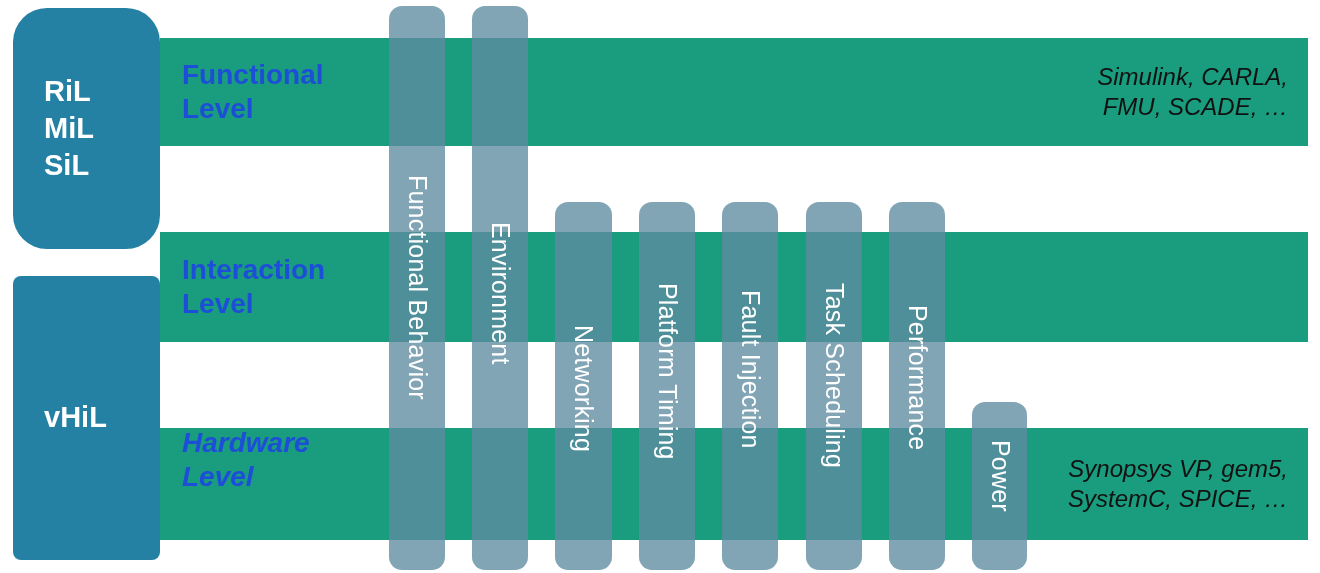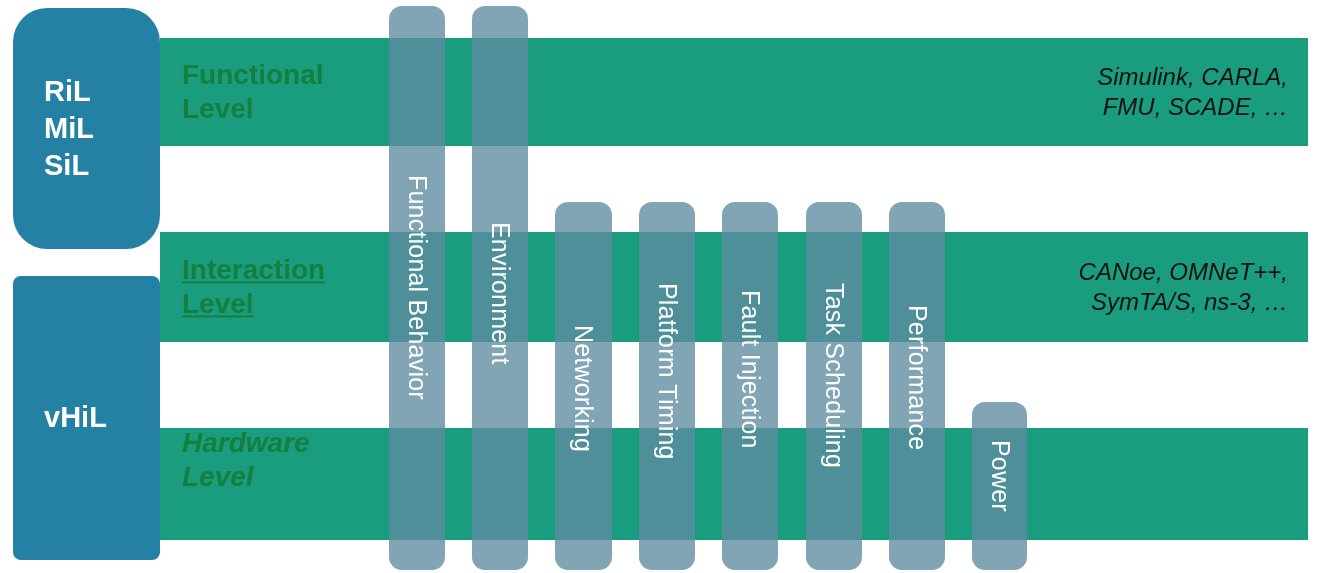--- a/index.html
+++ b/index.html
@@ -38,21 +38,21 @@
     position:absolute;
     background:#199d7e;
     z-index:3;
     box-sizing:border-box;
   }
   .level-title{
     position:absolute;
     left:22px;
     top:50%;
     transform:translateY(-50%);
-    color:#15803d;
+    color:#1d4ed8;
     font-weight:bold;
     font-size:28px;
     line-height:1.2;
     white-space:pre-line;
     z-index:6;
   }
   .level-tools{
     position:absolute;
     right:26px;
     top:50%;
@@ -121,27 +121,27 @@
 
   <div class="aspect-col" style="left:889px; top:202px; width:56px; height:368px;"></div>
 
   <div class="aspect-col" style="left:972px; top:402px; width:55px; height:168px;"></div>
 
   <div class="level-title" style="left:182px; top:92px;">Functional
 Level</div>
   <div class="level-tools" style="right:32px; top:92px;">Simulink, CARLA,
 FMU, SCADE, …</div>
 
-  <div class="level-title" style="left:182px; top:287px;text-decoration:underline;">Interaction
+  <div class="level-title" style="left:182px; top:287px;">Interaction
 Level</div>
-  <div class="level-tools" style="right:32px; top:287px;">CANoe, OMNeT++,
-SymTA/S, ns-3, …</div>
 
   <div class="level-title" style="left:182px; top:460px;font-style:italic;">Hardware
 Level</div>
+  <div class="level-tools" style="right:32px; top:484px;">Synopsys VP, gem5,
+SystemC, SPICE, …</div>
 
   <div class="aspect-label" style="left:417px; top:175px;">Functional Behavior</div>
 
   <div class="aspect-label" style="left:500px; top:222px;">Environment</div>
 
   <div class="aspect-label" style="left:583px; top:325px;">Networking</div>
 
   <div class="aspect-label" style="left:667px; top:283px;">Platform Timing</div>
 
   <div class="aspect-label" style="left:750px; top:290px;">Fault Injection</div>

